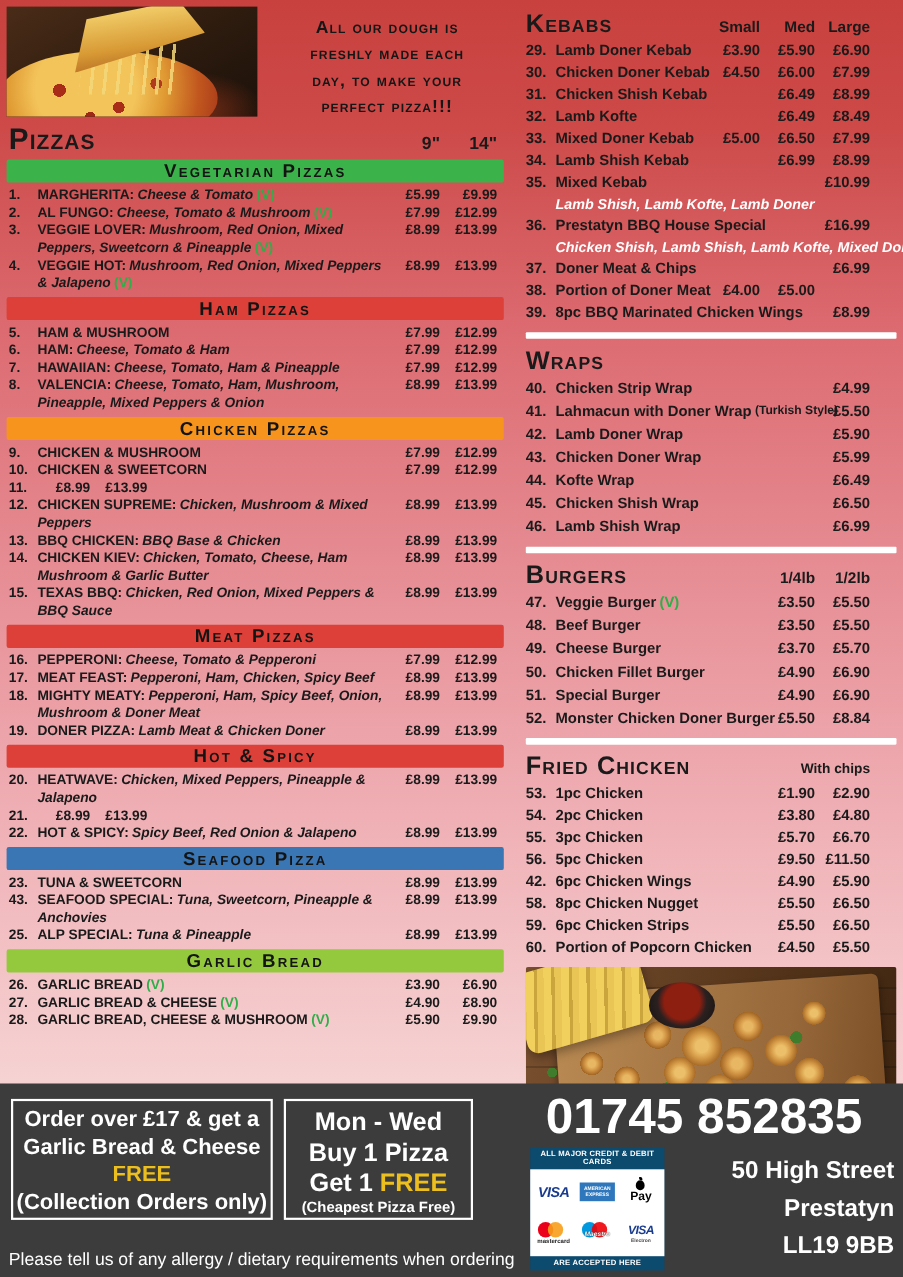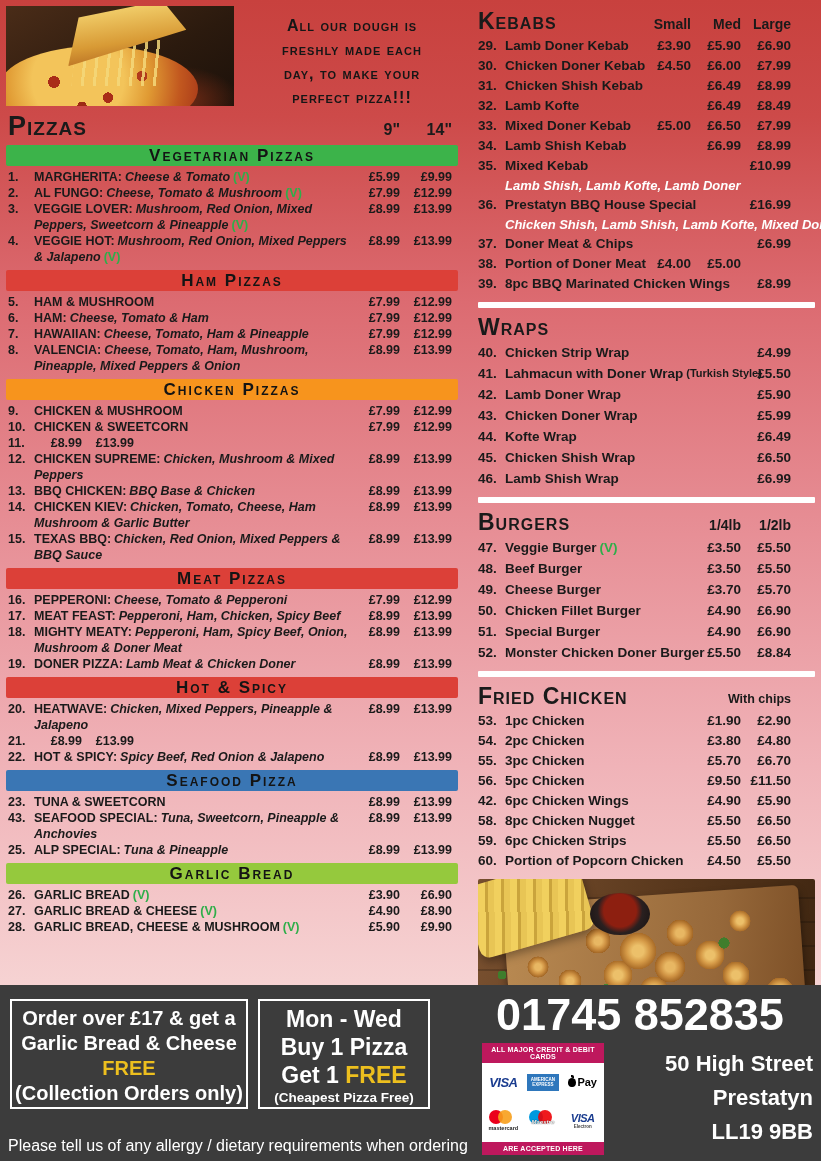--- a/index.html
+++ b/index.html
@@ -101,27 +101,27 @@
   .offer1 .ln { font-weight:700; font-size:20px; line-height:25px; }
   .offer2 { left:258px; width:172px; height:110px; padding-top:4px; }
   .offer2 .ln { font-weight:700; font-size:23px; line-height:28px; }
   .offer2 .small, .offer1 .small-note { font-weight:700; font-size:13.5px; line-height:18px; }
   .free { color:#edbf1e; }
   .allergy { position:absolute; left:8px; top:152px; width:460px; font-size:16px; }
   .phone { position:absolute; left:465px; top:4px; width:350px; text-align:center;
     font-weight:700; font-size:45px; letter-spacing:0px; }
   .address { position:absolute; right:8px; top:62px; width:206px; text-align:right;
     font-weight:700; font-size:22px; line-height:34px; }
-  .cards { position:absolute; left:482px; top:58px; width:122px; height:112px; background:#be185d;
+  .cards { position:absolute; left:482px; top:58px; width:122px; height:112px; background:#0c4a6e;
     display:flex; flex-direction:column; }
   .cards-header, .cards-footer { color:#fff; font-size:7px; font-weight:700; text-align:center; padding:3px 0; letter-spacing:.2px; }
   .cards-body { background:#fff; flex:1; display:grid; grid-template-columns:1fr 1fr 1fr; align-items:center; justify-items:center; padding:2px; gap:1px; }
   .visa-logo { color:#1a3c8f; font-style:italic; font-weight:700; font-size:13px; letter-spacing:-.5px; }
   .amex-logo { background:#2e77bc; color:#fff; font-size:4.5px; font-weight:700; text-align:center; line-height:1.2; width:32px; padding:3px 1px; }
-  .applepay-logo { font-weight:700; font-size:11px; color:#000; display:flex; align-items:center; }
+  .applepay-logo { font-weight:700; font-size:11px; color:#000; display:flex; align-items:center;flex-direction:column; }
   .apple-glyph { width:8px; height:9px; margin-right:1px; display:inline-block; background:#000;
     border-radius:50% 50% 46% 46%; position:relative; }
   .apple-glyph::before { content:""; position:absolute; top:-3px; left:3px; width:3px; height:3px; background:#000; border-radius:0 60% 0 60%; }
   .mc-logo, .maestro-logo { position:relative; width:30px; height:22px; text-align:center; }
   .circ { position:absolute; top:1px; width:14px; height:14px; border-radius:50%; }
   .mc-r { left:1px; background:#eb001b; } .mc-o { left:10px; background:#f79e1b; opacity:.9; }
   .ms-b { left:1px; background:#0099df; } .ms-r { left:10px; background:#ed0006; opacity:.9; }
   .card-word { position:absolute; bottom:0; left:0; right:0; font-size:5.5px; font-weight:700; color:#222; }
   .maestro-word { bottom:6px; color:#fff; font-style:italic; font-size:6px; text-shadow:0 0 1px #000; }
   .visae-logo { text-align:center; }

